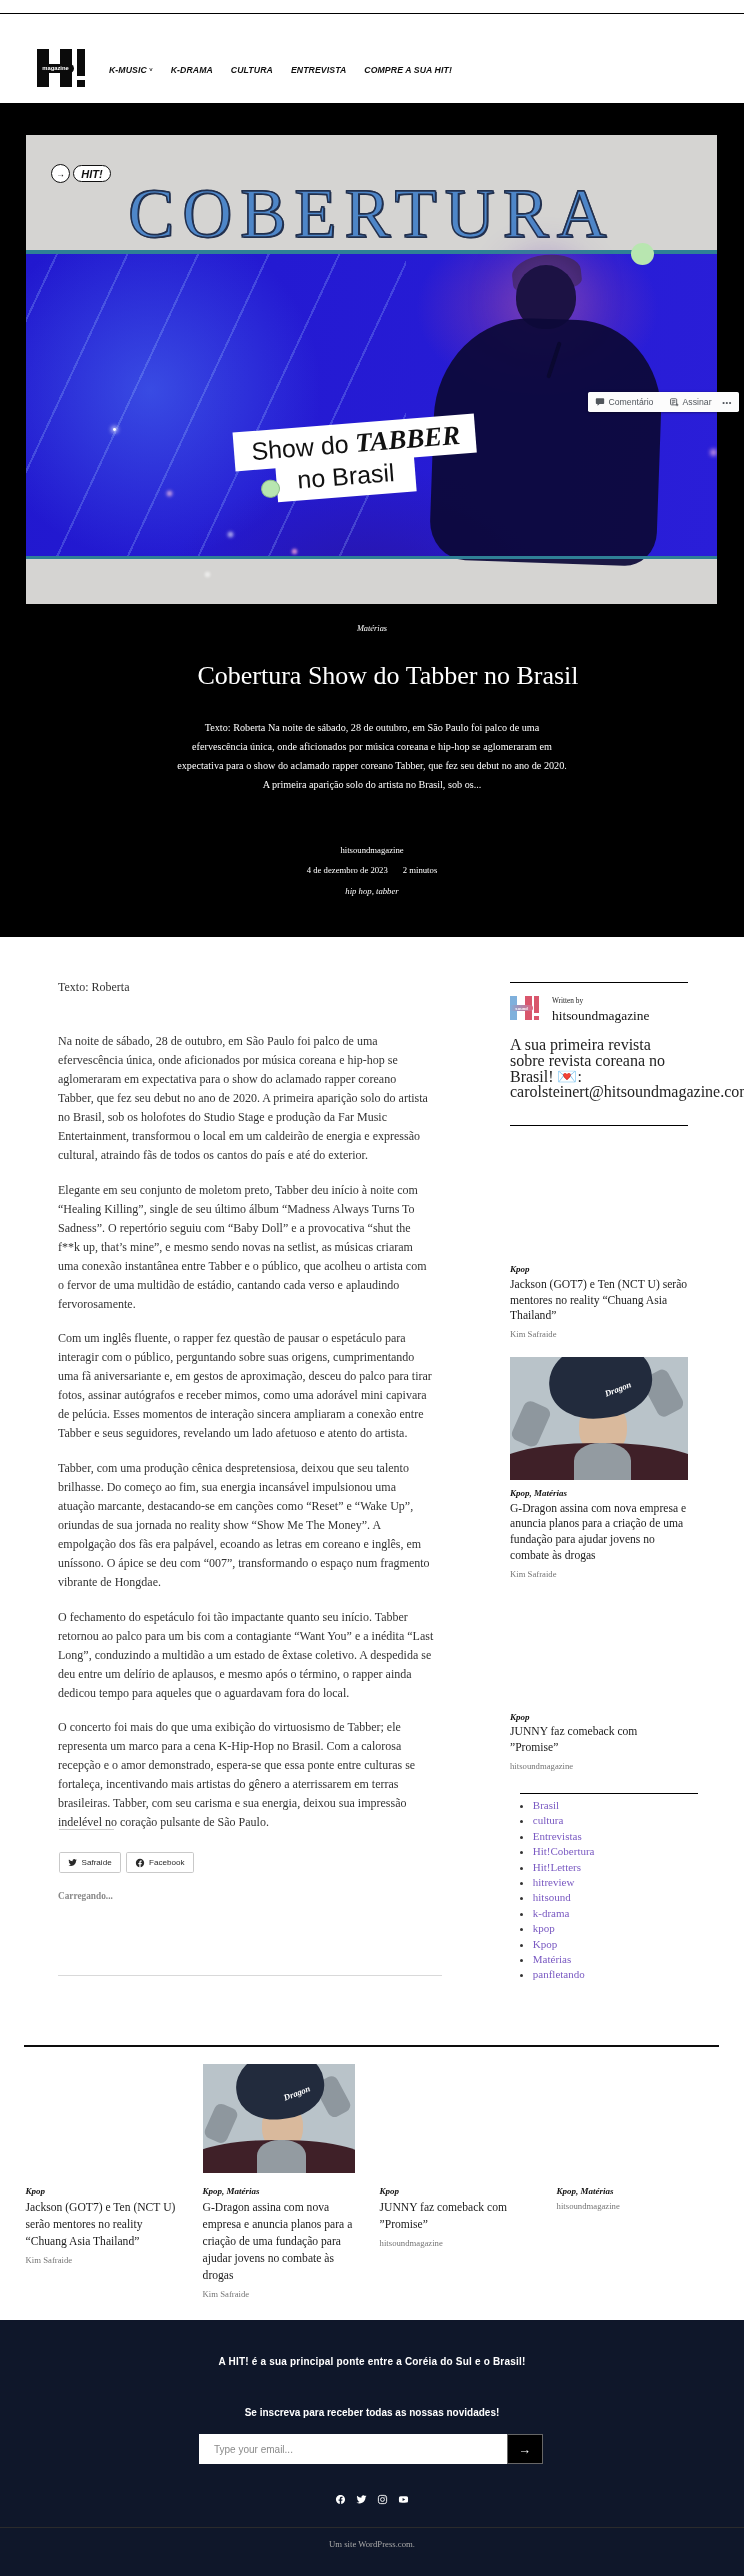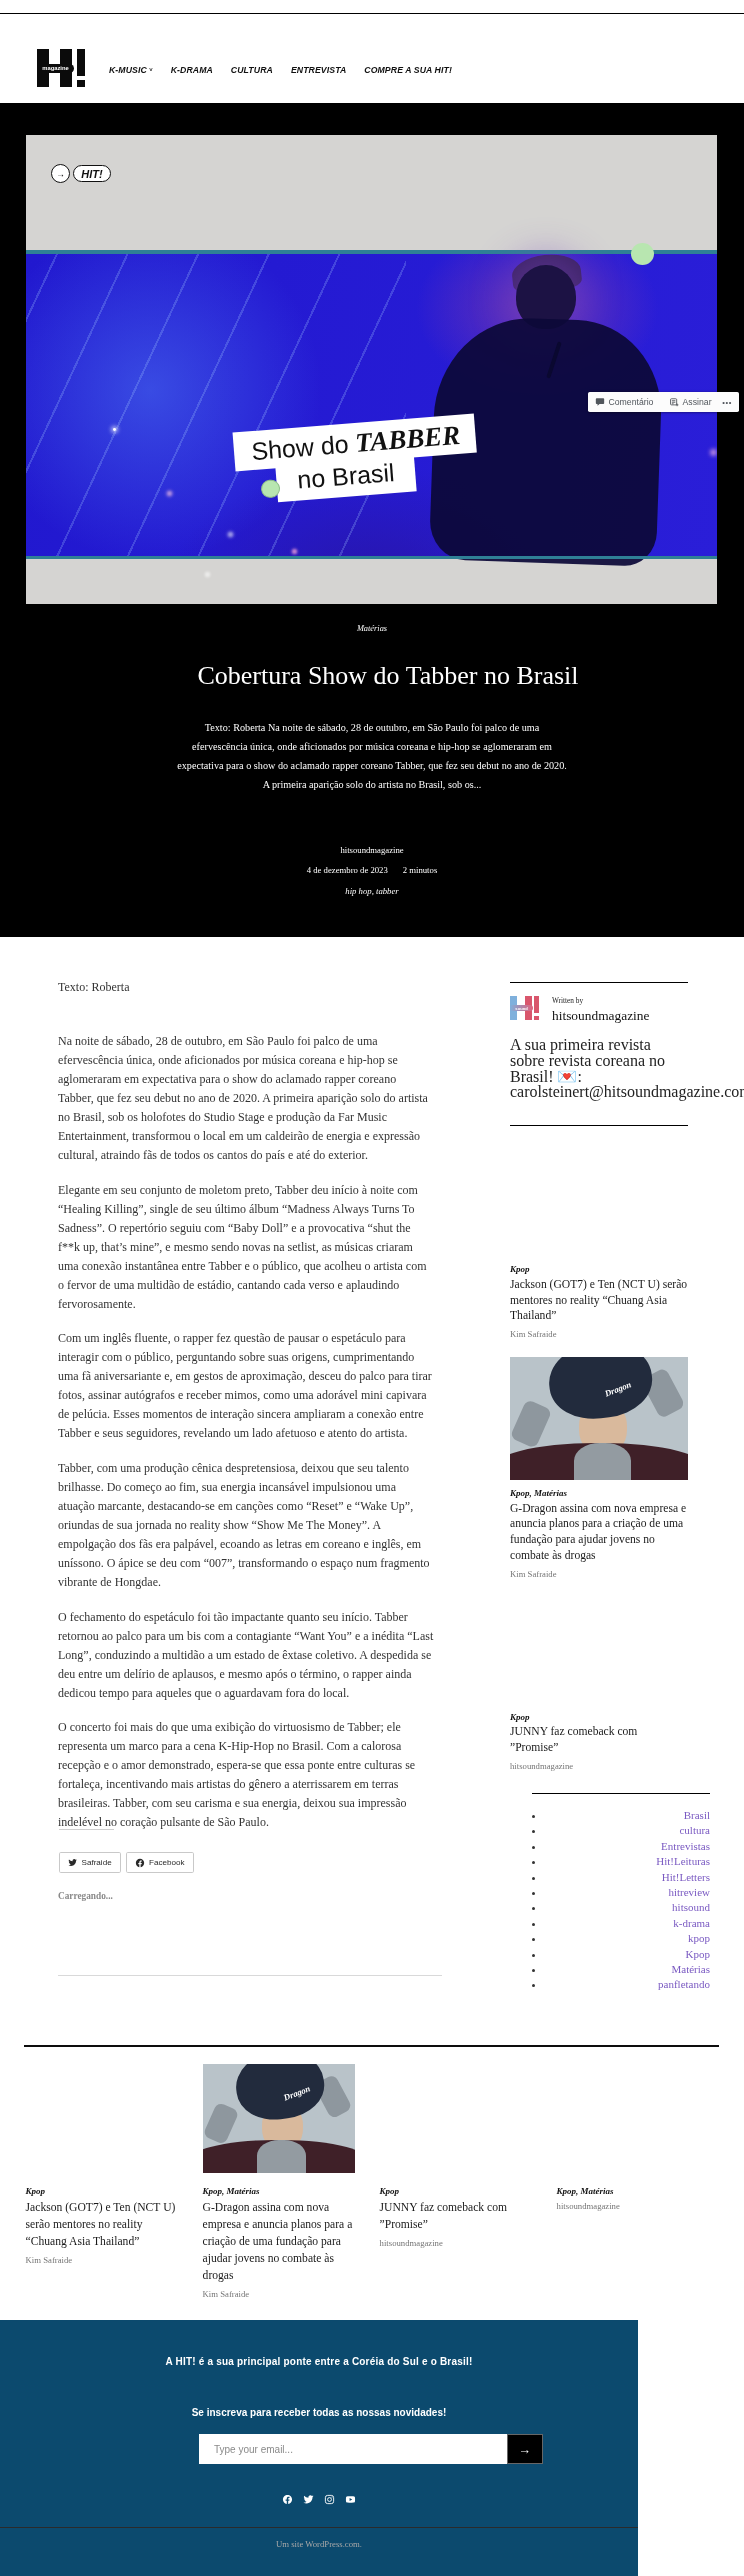--- a/index.html
+++ b/index.html
@@ -131,37 +131,37 @@
   .gd-sweater{position:absolute;left:36%;top:70%;width:32%;height:32%;background:#939ba1;border-radius:45% 45% 0 0;}
   .gd-face{position:absolute;left:39%;top:36%;width:27%;height:44%;background:#d9b99c;border-radius:46%;}
   .gd-beanie{position:absolute;left:22%;top:-12%;width:58%;height:62%;background:#222b3d;
       border-radius:50% 50% 46% 46%;transform:rotate(-7deg);}
   .gd-beanie span{position:absolute;left:52%;top:58%;transform:rotate(-14deg);color:#fff;
       font-style:italic;font-weight:700;font-size:8.7px;font-family:"Liberation Serif",serif;}
   .gd-arm{position:absolute;background:#8e979e;border-radius:7px;}
   .gd-arm.l{left:4%;top:38%;width:16%;height:34%;transform:rotate(24deg);}
   .gd-arm.r{left:78%;top:12%;width:16%;height:36%;transform:rotate(-28deg);}
 
-  .cats{position:absolute;left:532px;top:1793px;width:178px;border-top:1.7px solid #000;padding-top:14px;box-sizing:border-box;text-align:right;}
+  .cats{position:absolute;left:520px;top:1793px;width:178px;border-top:1.7px solid #000;padding-top:4px;box-sizing:border-box;}
   .cats ul{margin:0;padding:0 0 0 12.8px;list-style:disc;}
   .cats li{font-size:11px;line-height:15.4px;color:#333;}
   .cats li a{color:#7a5ac2;cursor:pointer;}
 
   
   .related-rule{position:absolute;left:24px;top:2045px;width:695px;height:1.7px;background:#0d0d0d;}
   .related-grid{position:absolute;left:25.6px;top:2064px;width:692px;display:grid;
       grid-template-columns:repeat(4,152px);column-gap:25px;}
   .rel-thumb{width:152px;height:109px;margin-bottom:12.8px;}
   .rel-thumb.empty{background:transparent;}
   .rel-cat{font-style:italic;font-weight:700;font-size:9px;color:#111;cursor:pointer;}
   .rel-title{font-size:11.6px;line-height:17px;color:#1a1a1a;margin-top:2.9px;cursor:pointer;}
   .rel-author{font-size:8.7px;color:#767676;margin-top:5.2px;}
 
   
-  .site-footer{position:absolute;left:0;top:2320px;width:638px;height:256px;background:#0c4a6e;color:#fff;}
+  .site-footer{position:absolute;left:0;top:2320px;width:744px;height:256px;background:#0f172a;color:#fff;}
   .f-tagline{position:absolute;left:0;top:36px;width:100%;text-align:center;
      font-family:"Liberation Sans",sans-serif;font-weight:600;font-size:10px;letter-spacing:0.2px;}
   .f-cta{position:absolute;left:0;top:87px;width:100%;text-align:center;
      font-family:"Liberation Sans",sans-serif;font-weight:600;font-size:10px;}
   .f-form{position:absolute;left:199px;top:114px;display:flex;}
   .f-input{width:308px;height:30px;box-sizing:border-box;border:none;background:#fff;padding:0 0 0 15px;
      font-family:"Liberation Sans",sans-serif;font-size:10px;color:#333;outline:none;}
   .f-input::placeholder{color:#8a8a8a;}
   .f-submit{width:36px;height:30px;background:#000;border:0.6px solid #666;box-sizing:border-box;color:#fff;
      font-size:12.8px;font-weight:700;cursor:pointer;display:flex;align-items:center;justify-content:center;
@@ -194,20 +194,21 @@
       <a><span>K-MUSIC</span><span class="chev">˅</span></a>
       <a>K-DRAMA</a>
       <a>CULTURA</a>
       <a>ENTREVISTA</a>
       <a>COMPRE A SUA HIT!</a>
     </nav>
   </header>
 
   <section class="hero-black">
     <div class="hero-image">
+      <div class="cobertura">COBERTURA</div>
       <div class="hit-badge">
         <span class="hb-circle">→</span>
         <span class="hb-pill">HIT!</span>
       </div>
       <div class="teal t"></div>
       <div class="hero-photo">
         <div class="streaks"></div>
         <div class="fig-hair"></div>
         <div class="fig-head"></div>
         <div class="fig-body"></div>
@@ -337,21 +338,21 @@
       <div class="sp-title">JUNNY faz comeback com ”Promise”</div>
       <div class="sp-author">hitsoundmagazine</div>
     </div>
   </div>
 
   <div class="cats">
     <ul>
       <li><a>Brasil</a></li>
       <li><a>cultura</a></li>
       <li><a>Entrevistas</a></li>
-      <li><a>Hit!Leituras</a></li>
+      <li><a>Hit!Cobertura</a></li>
       <li><a>Hit!Letters</a></li>
       <li><a>hitreview</a></li>
       <li><a>hitsound</a></li>
       <li><a>k-drama</a></li>
       <li><a>kpop</a></li>
       <li><a>Kpop</a></li>
       <li><a>Matérias</a></li>
       <li><a>panfletando</a></li>
     </ul>
   </div>

